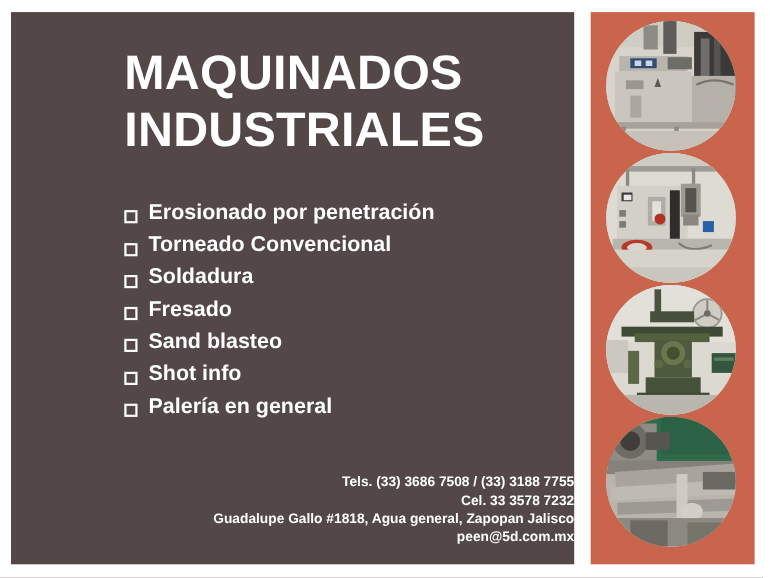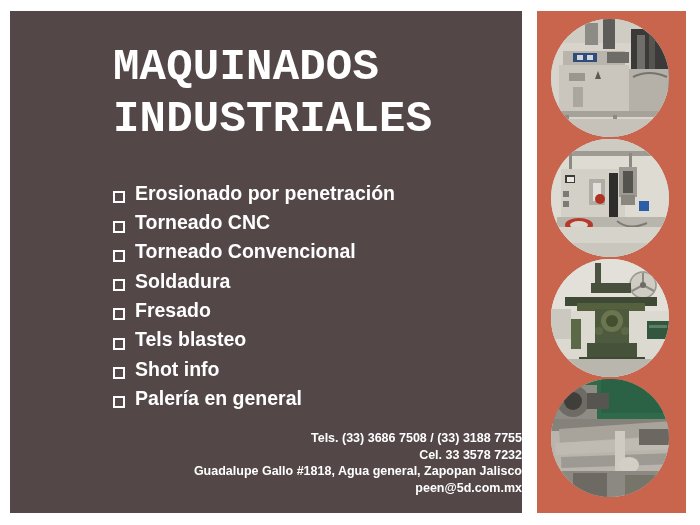--- a/index.html
+++ b/index.html
@@ -32,21 +32,20 @@
     top: 30px;
     width: 400px;
   }
   .title-line {
     color: #ffffff;
     font-size: 44px;
     font-weight: bold;
     letter-spacing: 0.2px;
     line-height: 52px;
     white-space: nowrap;
-    font-family: Liberation Mono, monospace;
   }
 
   
   #services-list {
     position: absolute;
     left: 103px;
     top: 163px;
     width: 400px;
   }
   .service-item {
@@ -125,43 +124,39 @@
     <div class="title-line">INDUSTRIALES</div>
   </div>
 
   <div id="services-list">
 
     <div class="service-item">
       <span class="checkbox-icon"></span>
       <span class="service-label">Erosionado por penetración</span>
     </div>
 
-    <div class="service-item">
-      <span class="checkbox-icon"></span>
-      <span class="service-label">Torneado CNC</span>
-    </div>
 
     <div class="service-item">
       <span class="checkbox-icon"></span>
       <span class="service-label">Torneado Convencional</span>
     </div>
 
     <div class="service-item">
       <span class="checkbox-icon"></span>
       <span class="service-label">Soldadura</span>
     </div>
 
     <div class="service-item">
       <span class="checkbox-icon"></span>
       <span class="service-label">Fresado</span>
     </div>
 
     <div class="service-item">
       <span class="checkbox-icon"></span>
-      <span class="service-label">Tels blasteo</span>
+      <span class="service-label">Sand blasteo</span>
     </div>
 
     <div class="service-item">
       <span class="checkbox-icon"></span>
       <span class="service-label">Shot info</span>
     </div>
 
     <div class="service-item">
       <span class="checkbox-icon"></span>
       <span class="service-label">Palería en general</span>

